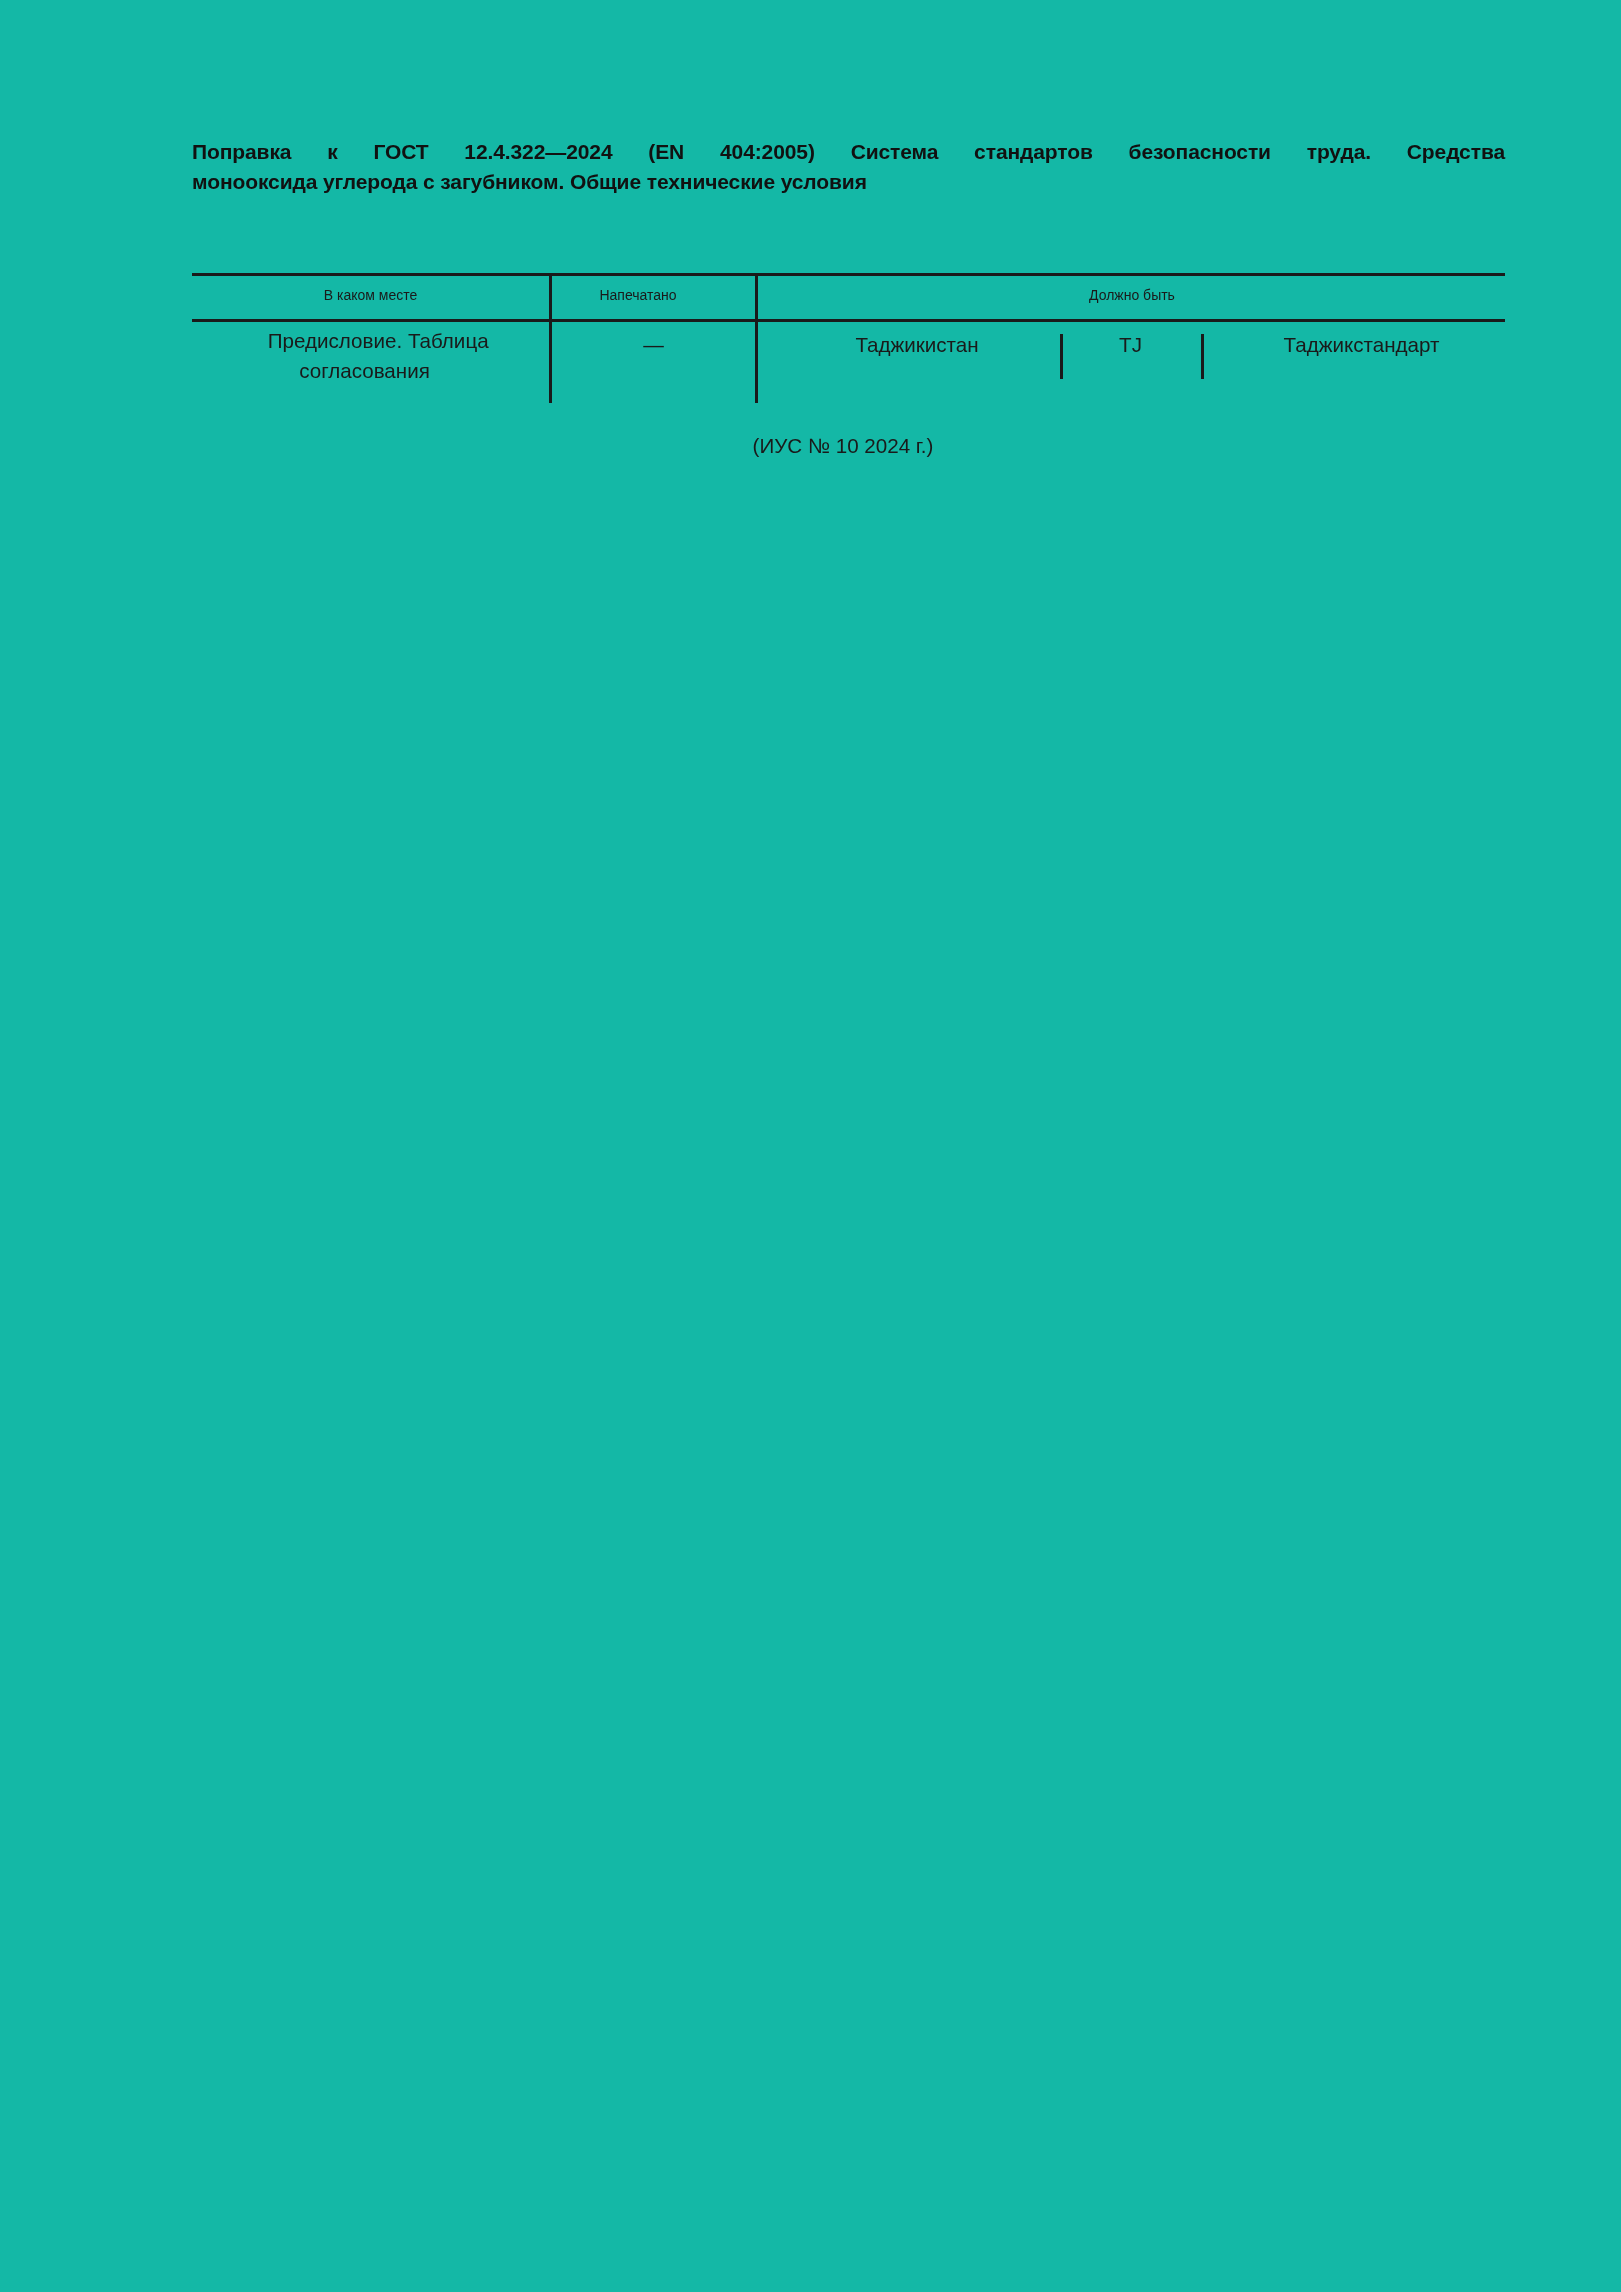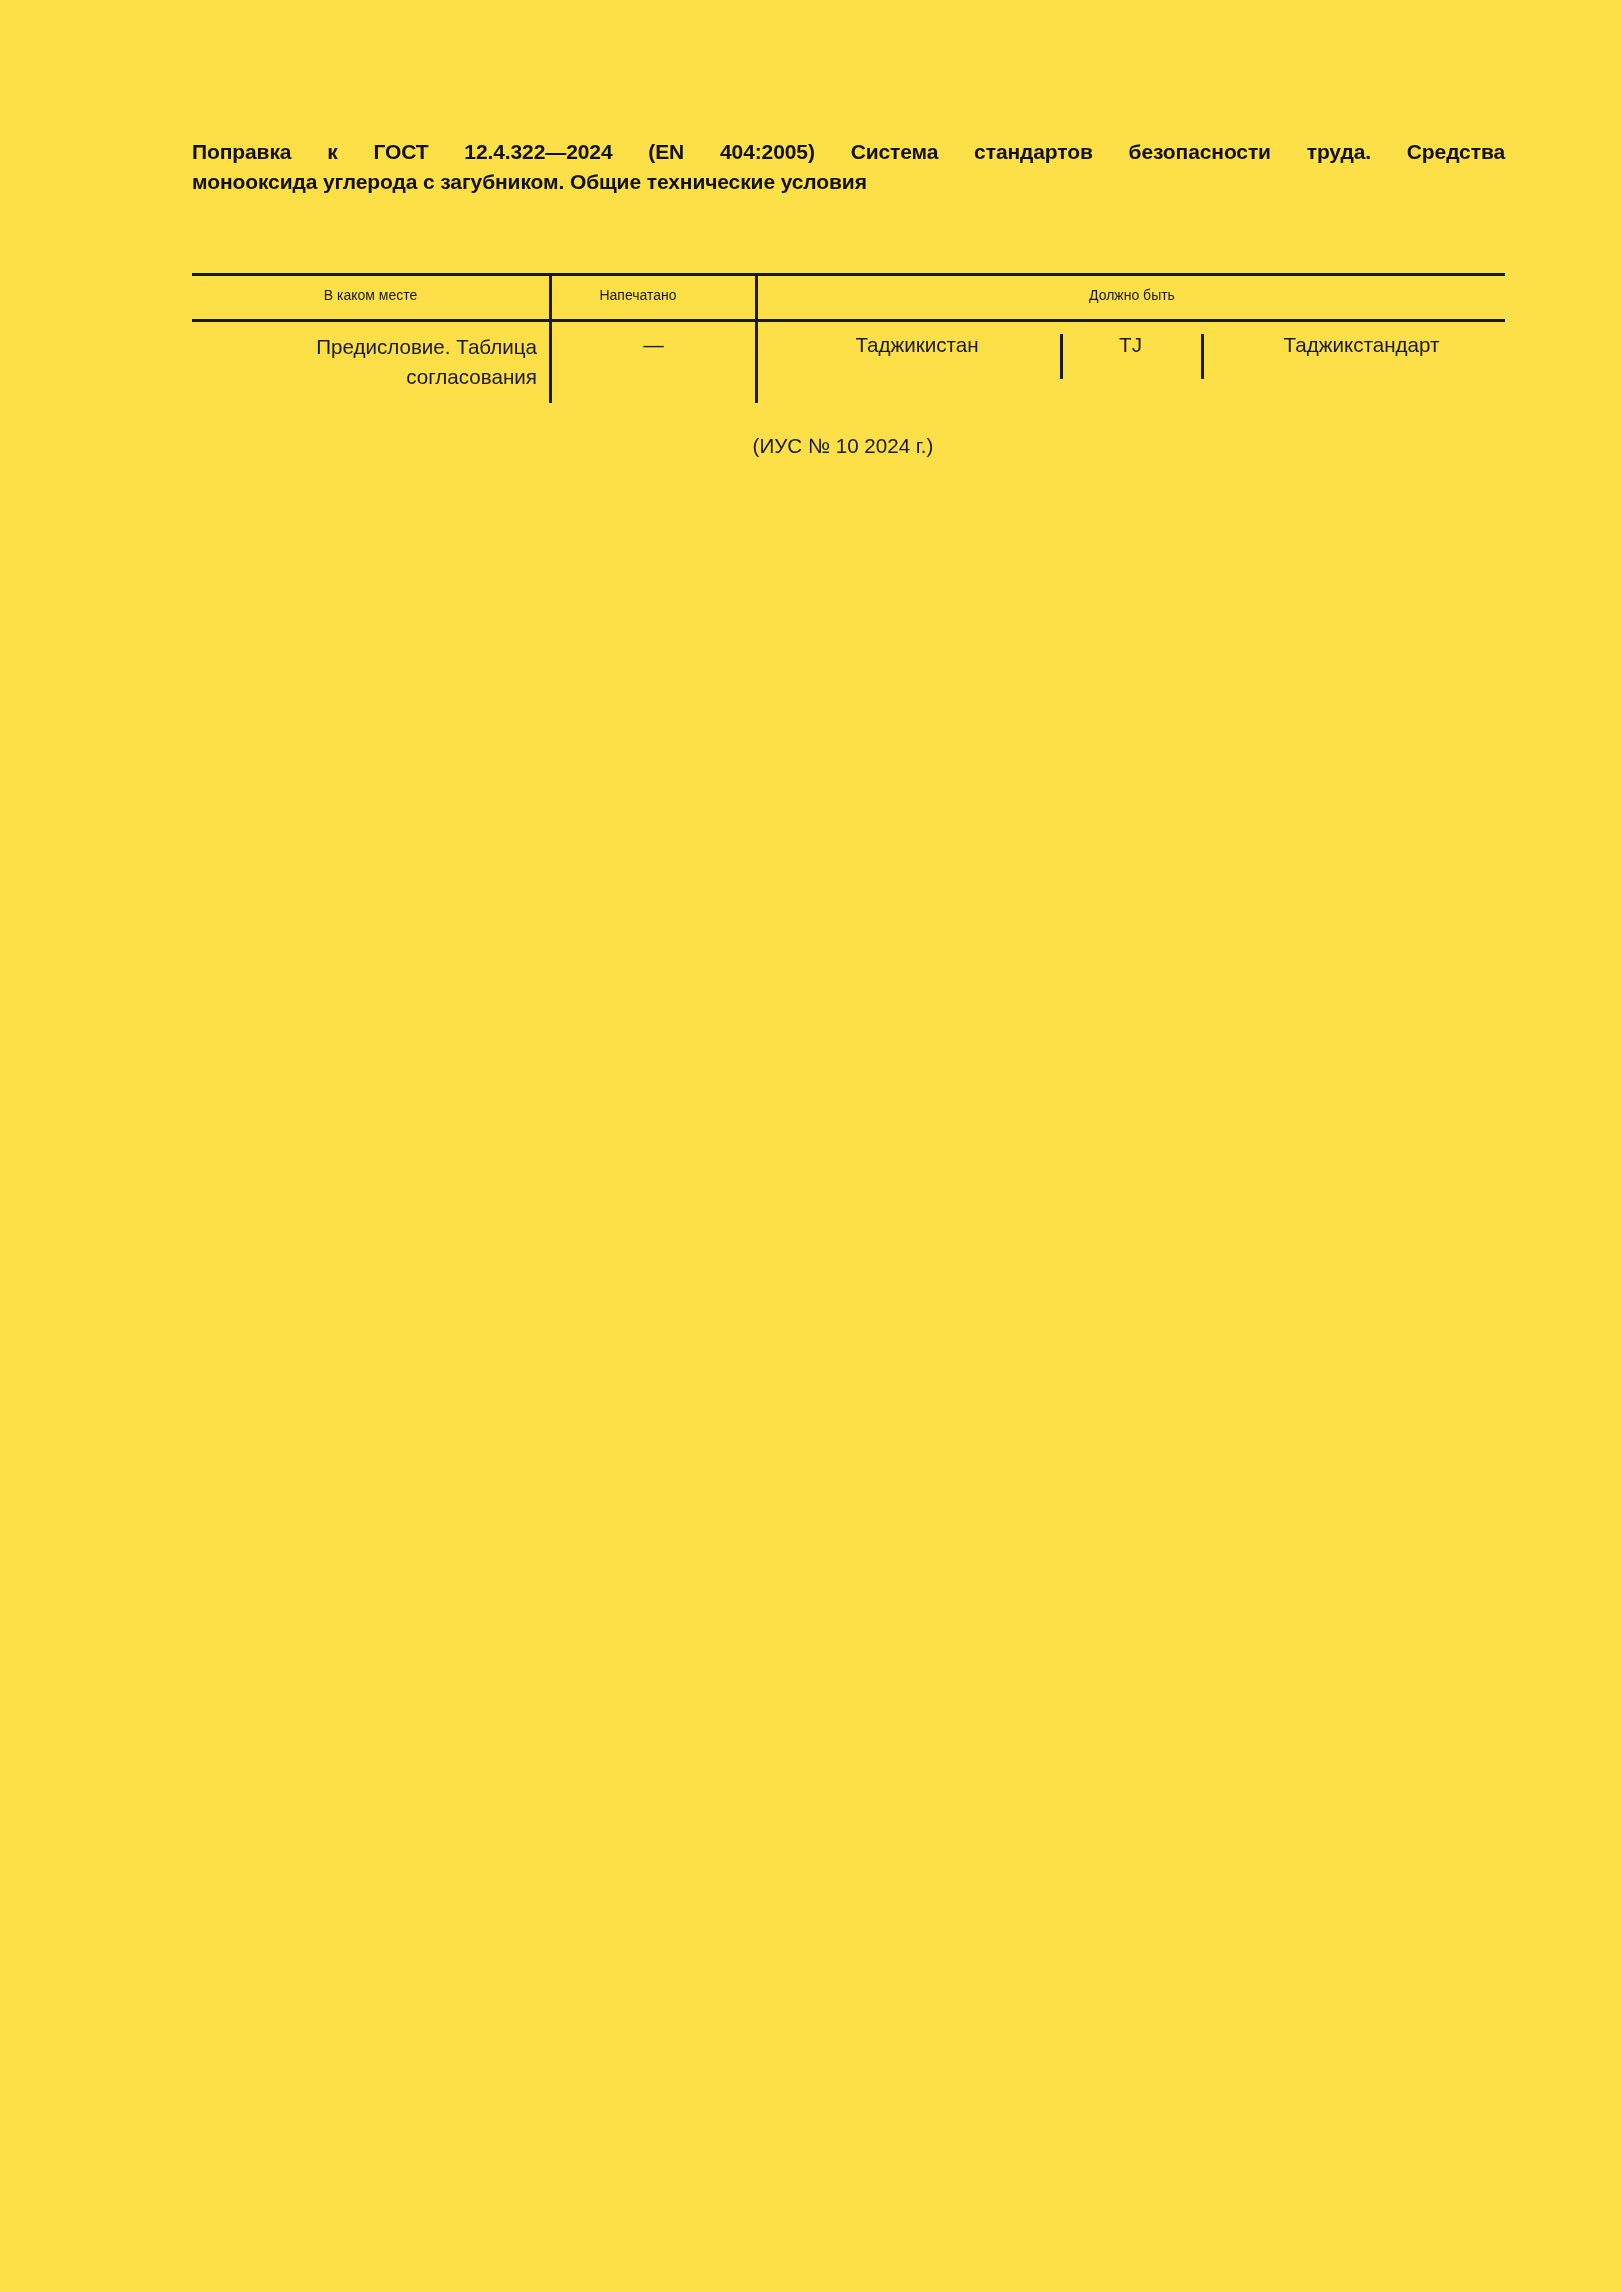--- a/index.html
+++ b/index.html
@@ -9,21 +9,21 @@
   }
   body {
     font-family: "Liberation Sans", sans-serif;
     color: #1a1a1a;
   }
 
   .page {
     position: relative;
     width: 1621px;
     height: 2293px;
-    background: #fde047;
+    background: #14b8a6;
     overflow: hidden;
     box-sizing: border-box;
   }
 
   
   .doc-title {
     position: absolute;
     left: 192px;
     top: 137px;
     width: 1313px;
@@ -102,23 +102,23 @@
 
   
   .td {
     position: absolute;
     font-size: 20.6px;
     line-height: 30px;
     color: #1a1a1a;
   }
   .td-where {
     left: 0px;
-    top: 59px;
+    top: 53px;
     width: 345px;
-    text-align: right;
+    text-align: center;
     text-indent: 27.4px;
   }
   .td-printed {
     left: 360px;
     top: 57px;
     width: 203px;
     text-align: center;
   }
   .td-country {
     left: 588px;

